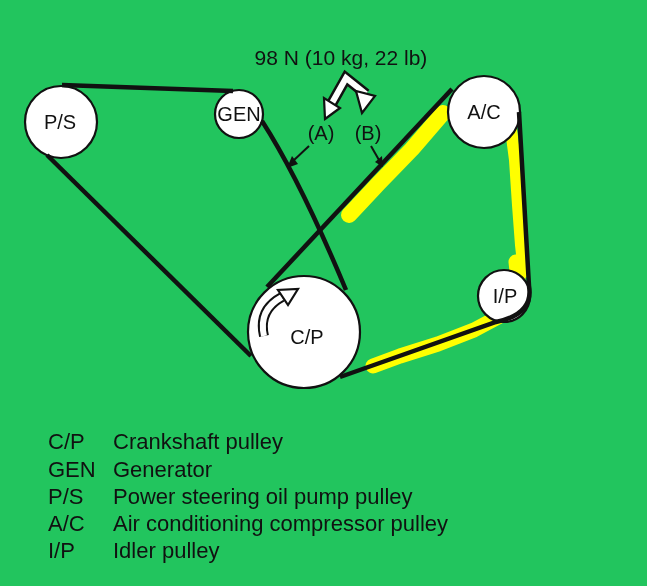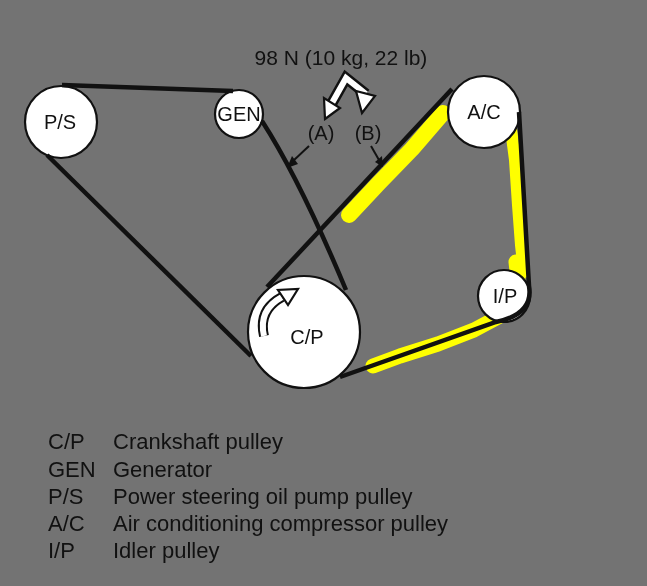--- a/index.html
+++ b/index.html
@@ -1,17 +1,17 @@
 <!DOCTYPE html>
 <html><head>
 <meta charset="utf-8">
 <style>
   html,body{margin:0;padding:0;background:#ffffff;}
   .page{
-    position:relative;width:647px;height:586px;background:#737373;overflow:hidden;
+    position:relative;width:647px;height:586px;background:#22c55e;overflow:hidden;
     font-family:"Liberation Sans",sans-serif;
   }
   svg{display:block;}
   text{fill:#111111;}
   .pulley-label{font-size:20px;}
   .legend-text{font-size:22px;}
   .small-label{font-size:20px;}
   .title-label{font-size:21px;}
 </style>
 </head>

